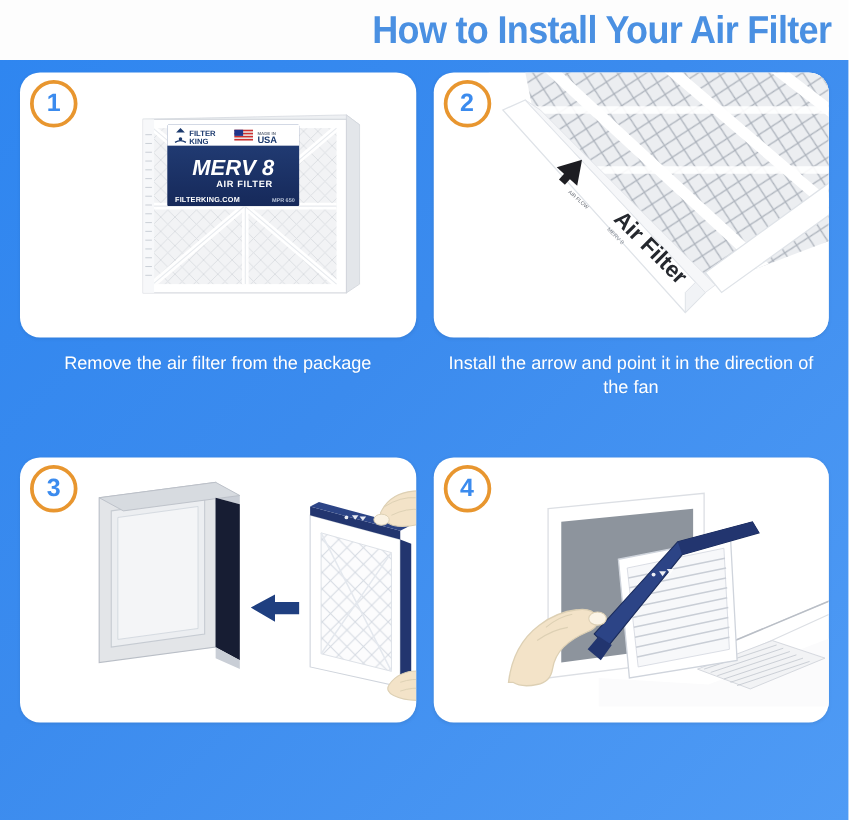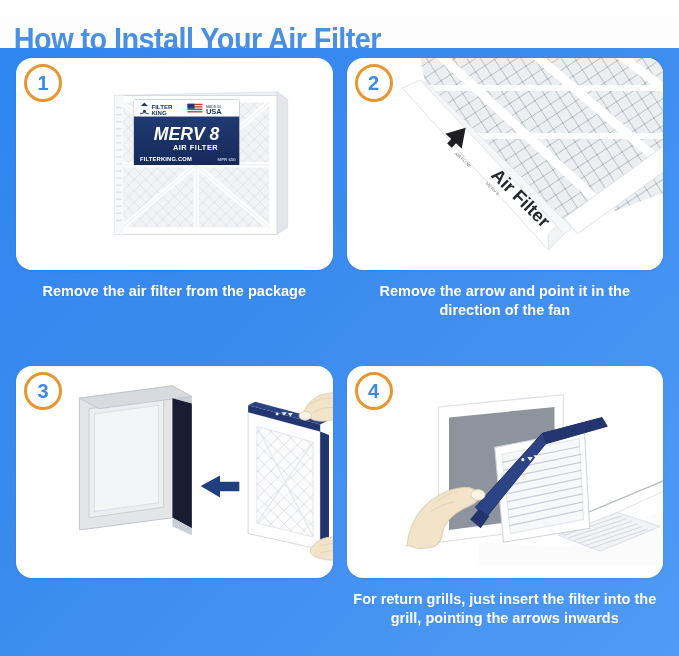--- a/index.html
+++ b/index.html
@@ -19,22 +19,21 @@
   }
   
   .header {
     position: absolute;
     left: 0; top: 0;
     width: 679px;
     height: 48px;
     background: #fdfdfd;
     display: flex;
     align-items: center;
-    justify-content: flex-start;
-    margin-top: 16px;
+    justify-content: flex-end;
   }
   .header-title {
     font-family: "Liberation Sans", sans-serif;
     font-size: 31px;
     font-weight: bold;
     color: #4a90e2;
     letter-spacing: -0.6px;
     transform: scaleX(0.93);
     white-space: nowrap;
   }
@@ -86,21 +85,21 @@
     font-size: 20px;
     font-weight: bold;
     color: #3b8bee;
     z-index: 6;
   }
   .caption {
     margin-top: 12px;
     text-align: center;
     color: #ffffff;
     font-size: 14.5px;
-    font-weight: bold;
+    font-weight: normal;
     line-height: 1.32;
     padding: 0 6px;
     text-shadow: 0 1px 1px rgba(0,0,0,0.06);
   }
   .art {
     position: absolute;
     inset: 0;
     margin-left: 44px;
   }
   .art svg { display: block; width: 100%; height: 100%; }
@@ -231,21 +230,21 @@
               <text x="9" y="16" font-family="Liberation Sans, sans-serif" font-size="4.2" fill="#6d717a">AIR FLOW</text>
             </g>
 
             <g transform="translate(118,118) rotate(45)">
               <text x="0" y="0" font-family="Liberation Sans, sans-serif" font-size="18" font-weight="bold" fill="#25282e">Air Filter</text>
               <text x="2" y="9" font-family="Liberation Sans, sans-serif" font-size="4.6" fill="#8a8f98">MERV 8</text>
             </g>
           </svg>
         </div>
       </div>
-      <div class="caption">Remove the arrow and point it in the direction of the fan</div>
+      <div class="caption">Install the arrow and point it in the direction of the fan</div>
     </div>
 
     <div class="panel">
       <div class="card">
         <div class="step-badge">3</div>
         <div class="art">
           <svg viewBox="0 0 310 212" preserveAspectRatio="xMidYMid meet">
             <defs>
               <pattern id="mesh3" width="15" height="15" patternUnits="userSpaceOnUse">
                 <rect width="15" height="15" fill="#fcfcfd"></rect>
@@ -342,17 +341,16 @@
             <g>
               <path d="M18 190 q4 -34 28 -52 q16 -12 34 -14 q14 -2 18 6 q4 9 -8 14 q-14 6 -22 14
                        q-8 8 -10 20 q-2 12 -14 14 q-14 3 -22 -2 z" fill="#f3e3c8" stroke="#ddd0b4" stroke-width="1.2"></path>
               <path d="M52 140 q12 -10 24 -12" fill="none" stroke="#ddd0b4" stroke-width="1"></path>
               <path d="M44 152 q14 -10 28 -12" fill="none" stroke="#ddd0b4" stroke-width="1"></path>
               <ellipse cx="99" cy="132" rx="8" ry="6" fill="#fbf4e6" stroke="#ddd0b4" stroke-width="1"></ellipse>
             </g>
           </svg>
         </div>
       </div>
-      <div class="caption">For return grills, just insert the filter into the grill, pointing the arrows inwards</div>
     </div>
 
   </div>
 </div>
 
 </body></html>

